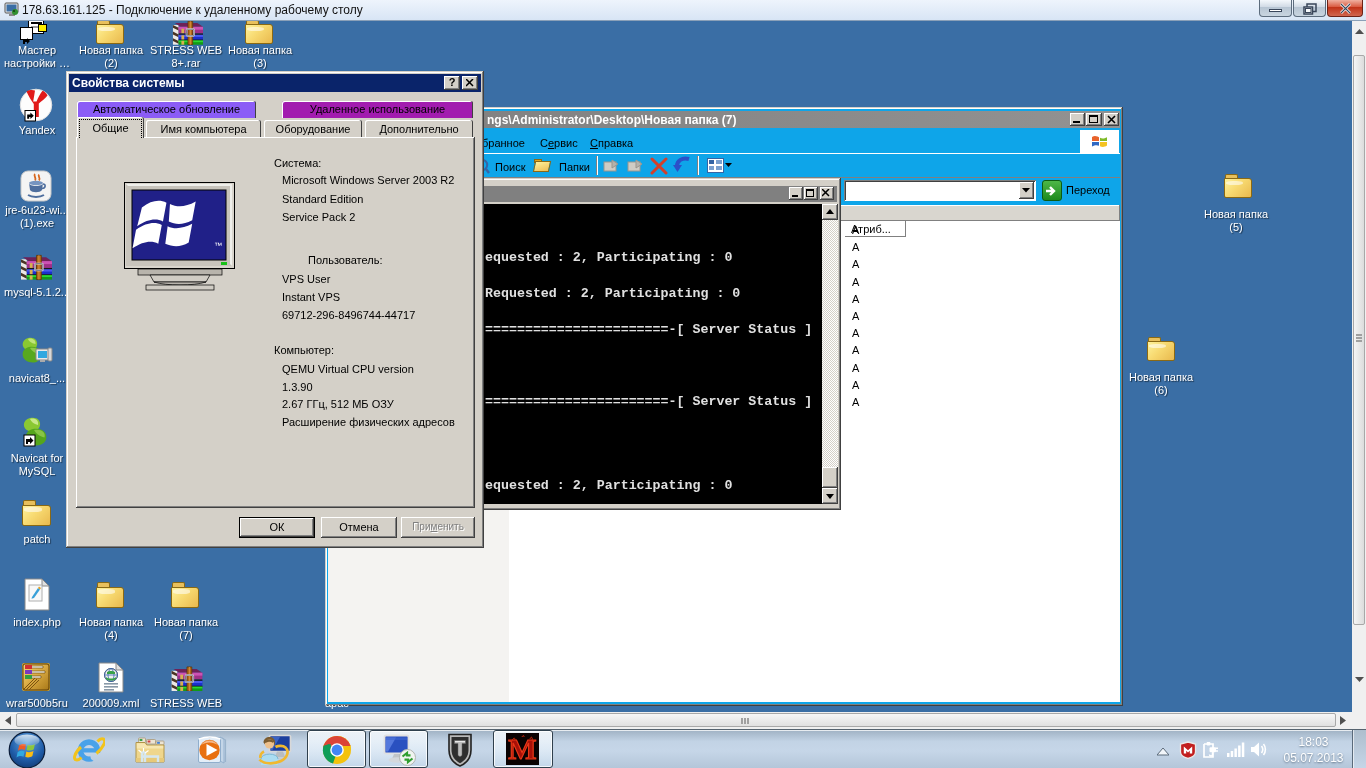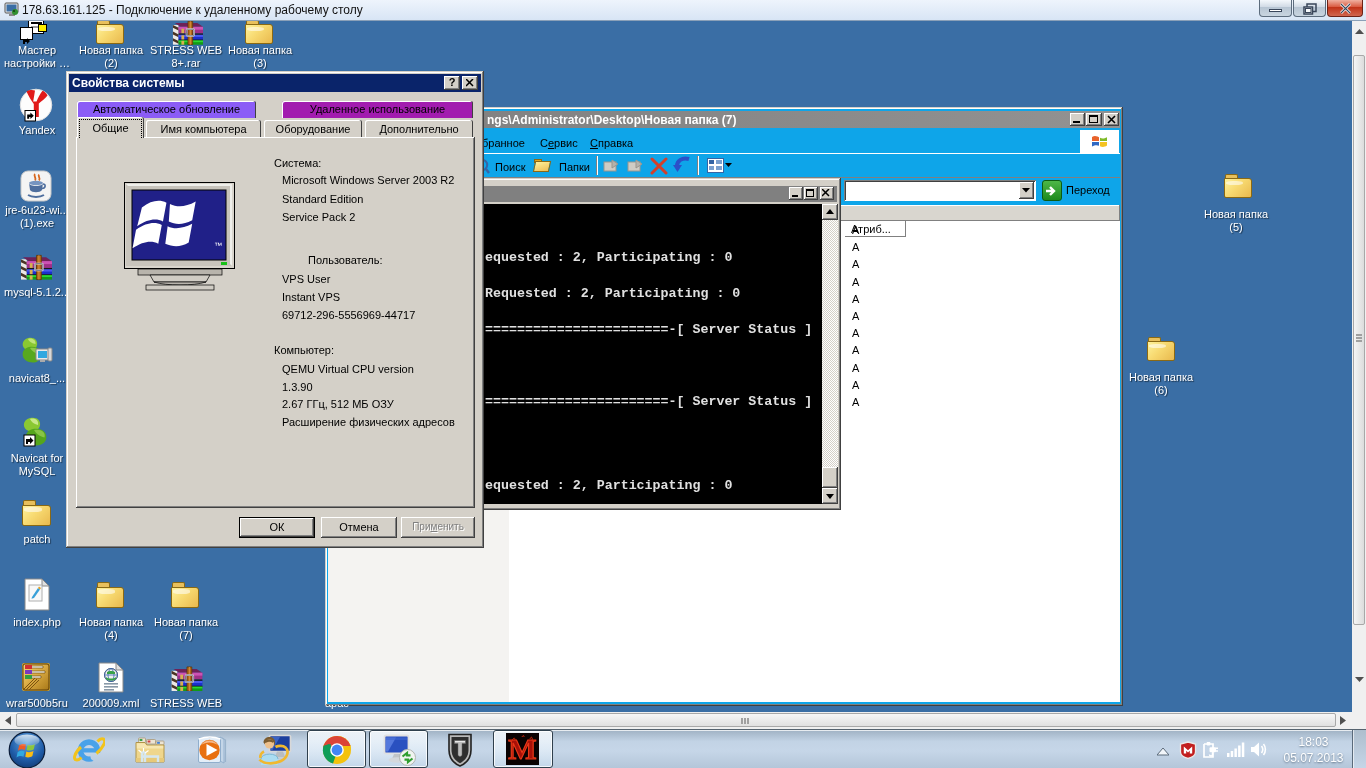--- a/index.html
+++ b/index.html
@@ -419,21 +419,21 @@
 </svg></div>
 
   <div class="abs" style="left:0;top:0;font-size:11px;color:#000;white-space:nowrap;">
     <span class="abs" style="left:208px;top:86px;">Система:</span>
     <span class="abs" style="left:216px;top:103px;">Microsoft Windows Server 2003 R2</span>
     <span class="abs" style="left:216px;top:122px;">Standard Edition</span>
     <span class="abs" style="left:216px;top:140px;">Service Pack 2</span>
     <span class="abs" style="left:208px;top:183px;margin-left:34px;">Пользователь:</span>
     <span class="abs" style="left:216px;top:202px;">VPS User</span>
     <span class="abs" style="left:216px;top:220px;">Instant VPS</span>
-    <span class="abs" style="left:216px;top:238px;">69712-296-5556969-44717</span>
+    <span class="abs" style="left:216px;top:238px;">69712-296-8496744-44717</span>
     <span class="abs" style="left:208px;top:273px;">Компьютер:</span>
     <span class="abs" style="left:216px;top:292px;">QEMU Virtual CPU version</span>
     <span class="abs" style="left:216px;top:310px;">1.3.90</span>
     <span class="abs" style="left:216px;top:327px;">2.67 ГГц, 512 МБ ОЗУ</span>
     <span class="abs" style="left:216px;top:345px;">Расширение физических адресов</span>
   </div>
 
   <div class="abs" style="left:173px;top:446px;width:76px;height:21px;background:#d4d0c8;border:1px solid #000;box-shadow:inset -1px -1px 0 #404040, inset 1px 1px 0 #fff, inset -2px -2px 0 #808080;text-align:center;font-size:11px;padding-top:3px;">ОК</div>
   <div class="btn3d abs" style="left:255px;top:446px;width:76px;height:21px;text-align:center;font-size:11px;padding-top:4px;">Отмена</div>
   <div class="btn3d abs" style="left:335px;top:446px;width:74px;height:21px;text-align:center;font-size:10px;padding-top:4px;color:#808080;text-shadow:1px 1px 0 #fff;">При<u>м</u>енить</div>

